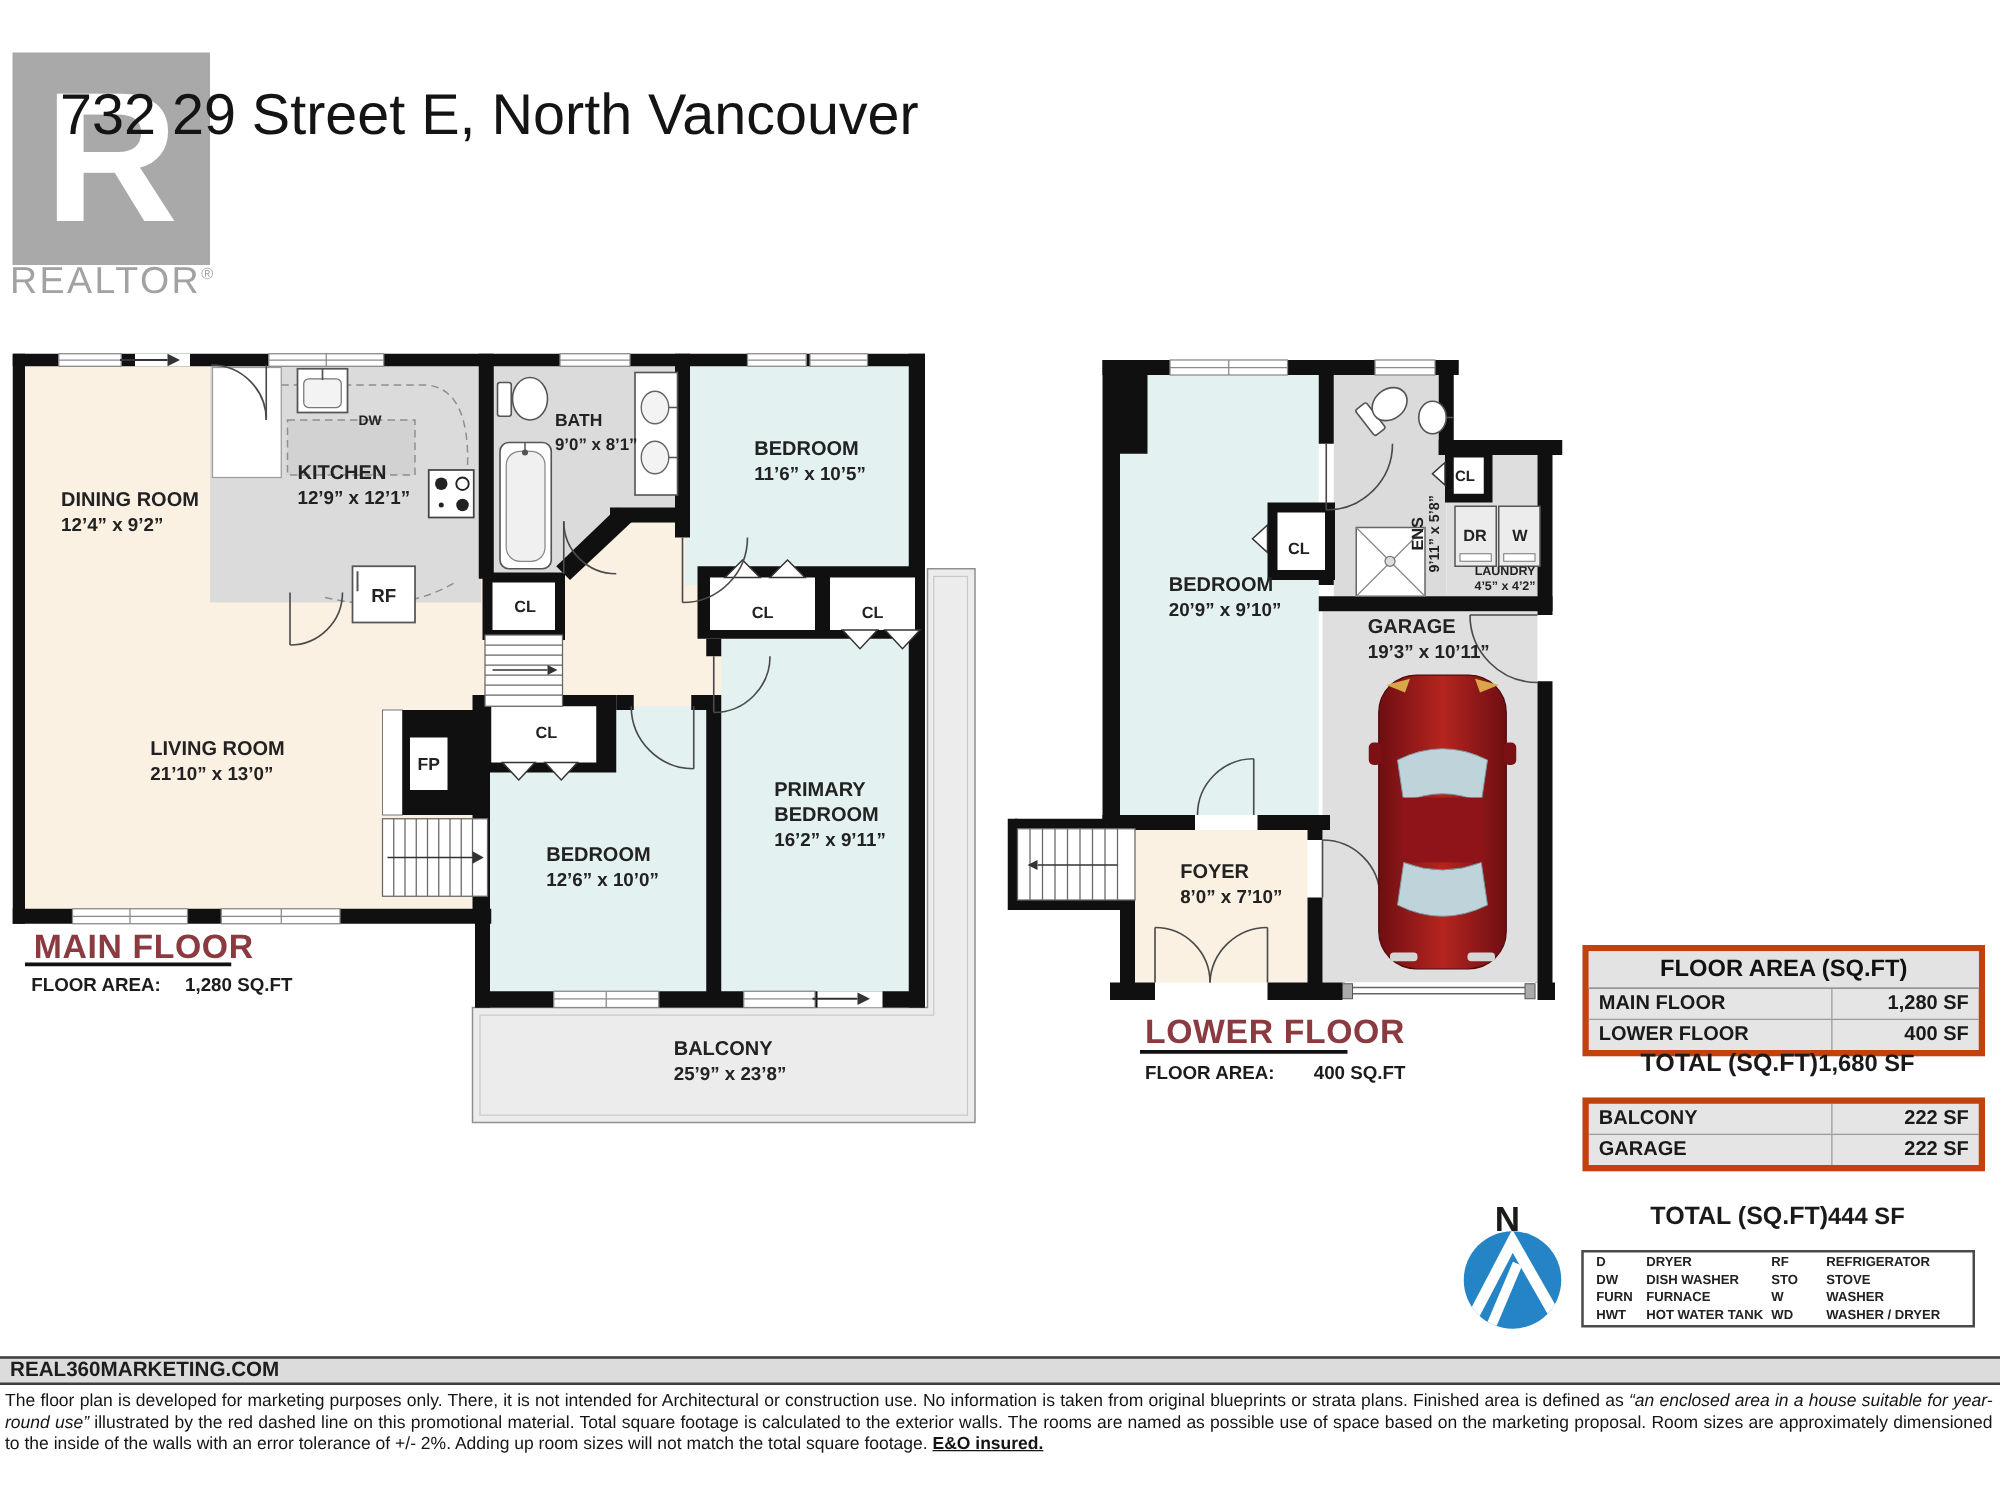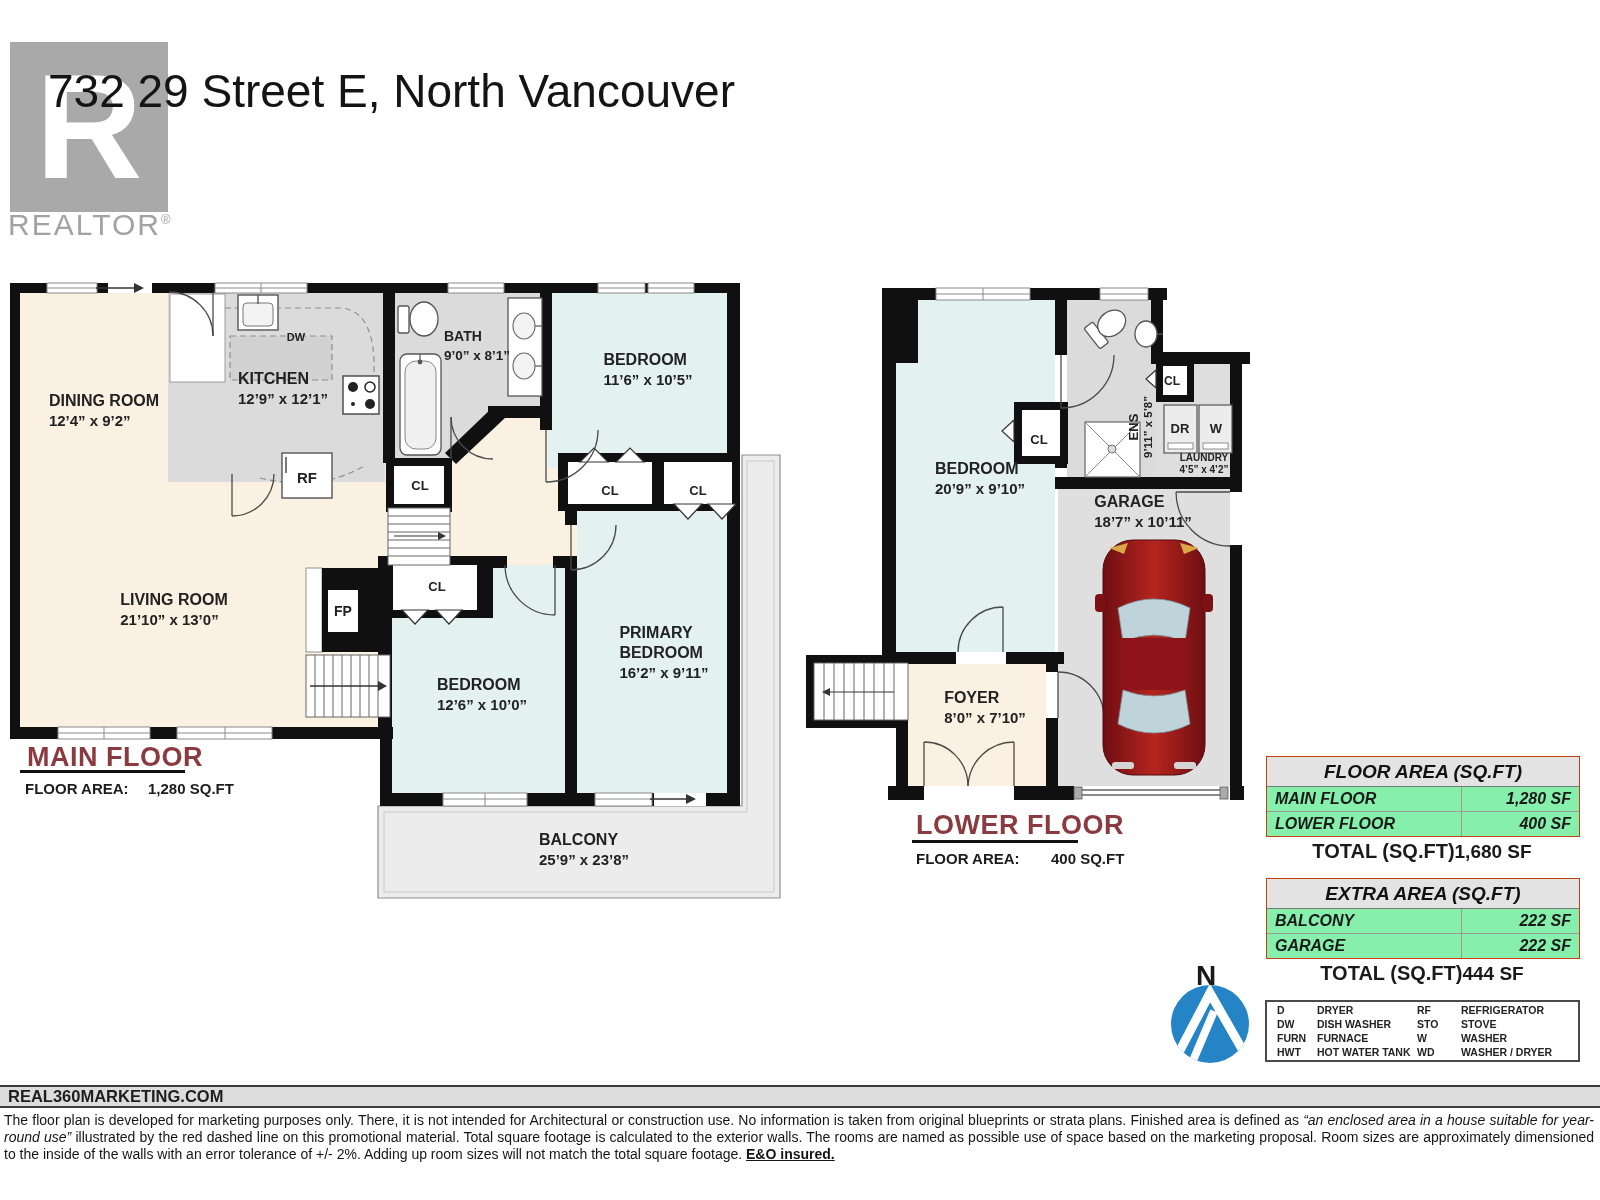--- a/index.html
+++ b/index.html
@@ -22,21 +22,21 @@
           line-height:12px;color:#222;z-index:3;white-space:nowrap;}
   .lbl-dw{font-size:11px;}
   .lbl-rot{transform:translate(-50%,-50%) rotate(-90deg);text-align:center;line-height:15px;
            font-size:13px;font-weight:700;color:#222;z-index:3;white-space:nowrap;}
   .lbl-rot .dims{font-size:11.5px;font-weight:600;}
   
   .floor-title{color:#8b3a40;font-size:27px;font-weight:600;letter-spacing:.5px;white-space:nowrap;}
   .floor-underline{height:3px;background:#111;}
   .floor-area-label{font-size:15px;font-weight:600;color:#1c1c1c;}
   
-  .area-table{width:312px;border:1px solid #c2410c;background:#86efac;font-style:italic;}
+  .area-table{width:312px;border:5px solid #c2410c;background:#e5e5e5;}
   .at-header{background:#e3e3e3;text-align:center;font-weight:700;font-size:19px;
              line-height:29px;border-bottom:1px solid #7a7a7a;color:#111;}
   .at-row{display:flex;border-bottom:1px solid #9a9a9a;height:24px;align-items:center;}
   .at-row:last-child{border-bottom:none;}
   .at-label{flex:0 0 186px;padding-left:8px;font-size:16px;font-weight:600;border-right:1px solid #9a9a9a;
             height:24px;line-height:24px;}
   .at-value{flex:1;text-align:right;padding-right:8px;font-size:16px;font-weight:600;}
   .total-line{width:312px;display:flex;justify-content:center;align-items:baseline;}
   .total-label{font-size:20px;font-weight:700;}
   .total-value{font-size:19px;font-weight:700;}
@@ -434,21 +434,21 @@
 <div class="abs lbl-rot" style="left:1141px;top:427px">
   <div>ENS</div>
   <div class="dims">9’11” x 5’8”</div>
 </div>
 <div class="abs lbl-xs" style="left:1204px;top:464px">
   <div>LAUNDRY</div>
   <div>4’5” x 4’2”</div>
 </div>
 <div class="abs room-label" style="left:1143px;top:512px">
   <div>GARAGE</div>
-  <div class="dims">18’7” x 10’11”</div>
+  <div class="dims">19’3” x 10’11”</div>
 </div>
 <div class="abs room-label" style="left:985px;top:708px">
   <div>FOYER</div>
   <div class="dims">8’0” x 7’10”</div>
 </div>
 <div class="abs lbl-sm" style="left:1039px;top:439px">CL</div>
 <div class="abs lbl-sm" style="left:1172px;top:381px;font-size:12px">CL</div>
 <div class="abs lbl-sm" style="left:1180px;top:428px">DR</div>
 <div class="abs lbl-sm" style="left:1216px;top:428px">W</div>
 
@@ -467,21 +467,20 @@
     <div class="at-label">LOWER FLOOR</div>
     <div class="at-value">400 SF</div>
   </div>
 </div>
 <div class="abs total-line" style="left:1266px;top:840px">
   <span class="total-label">TOTAL (SQ.FT)</span>
   <span class="total-value">1,680 SF</span>
 </div>
 
 <div class="abs area-table" style="left:1266px;top:878px">
-  <div class="at-header">EXTRA AREA (SQ.FT)</div>
   <div class="at-row">
     <div class="at-label">BALCONY</div>
     <div class="at-value">222 SF</div>
   </div>
   <div class="at-row">
     <div class="at-label">GARAGE</div>
     <div class="at-value">222 SF</div>
   </div>
 </div>
 <div class="abs total-line" style="left:1266px;top:962px">

